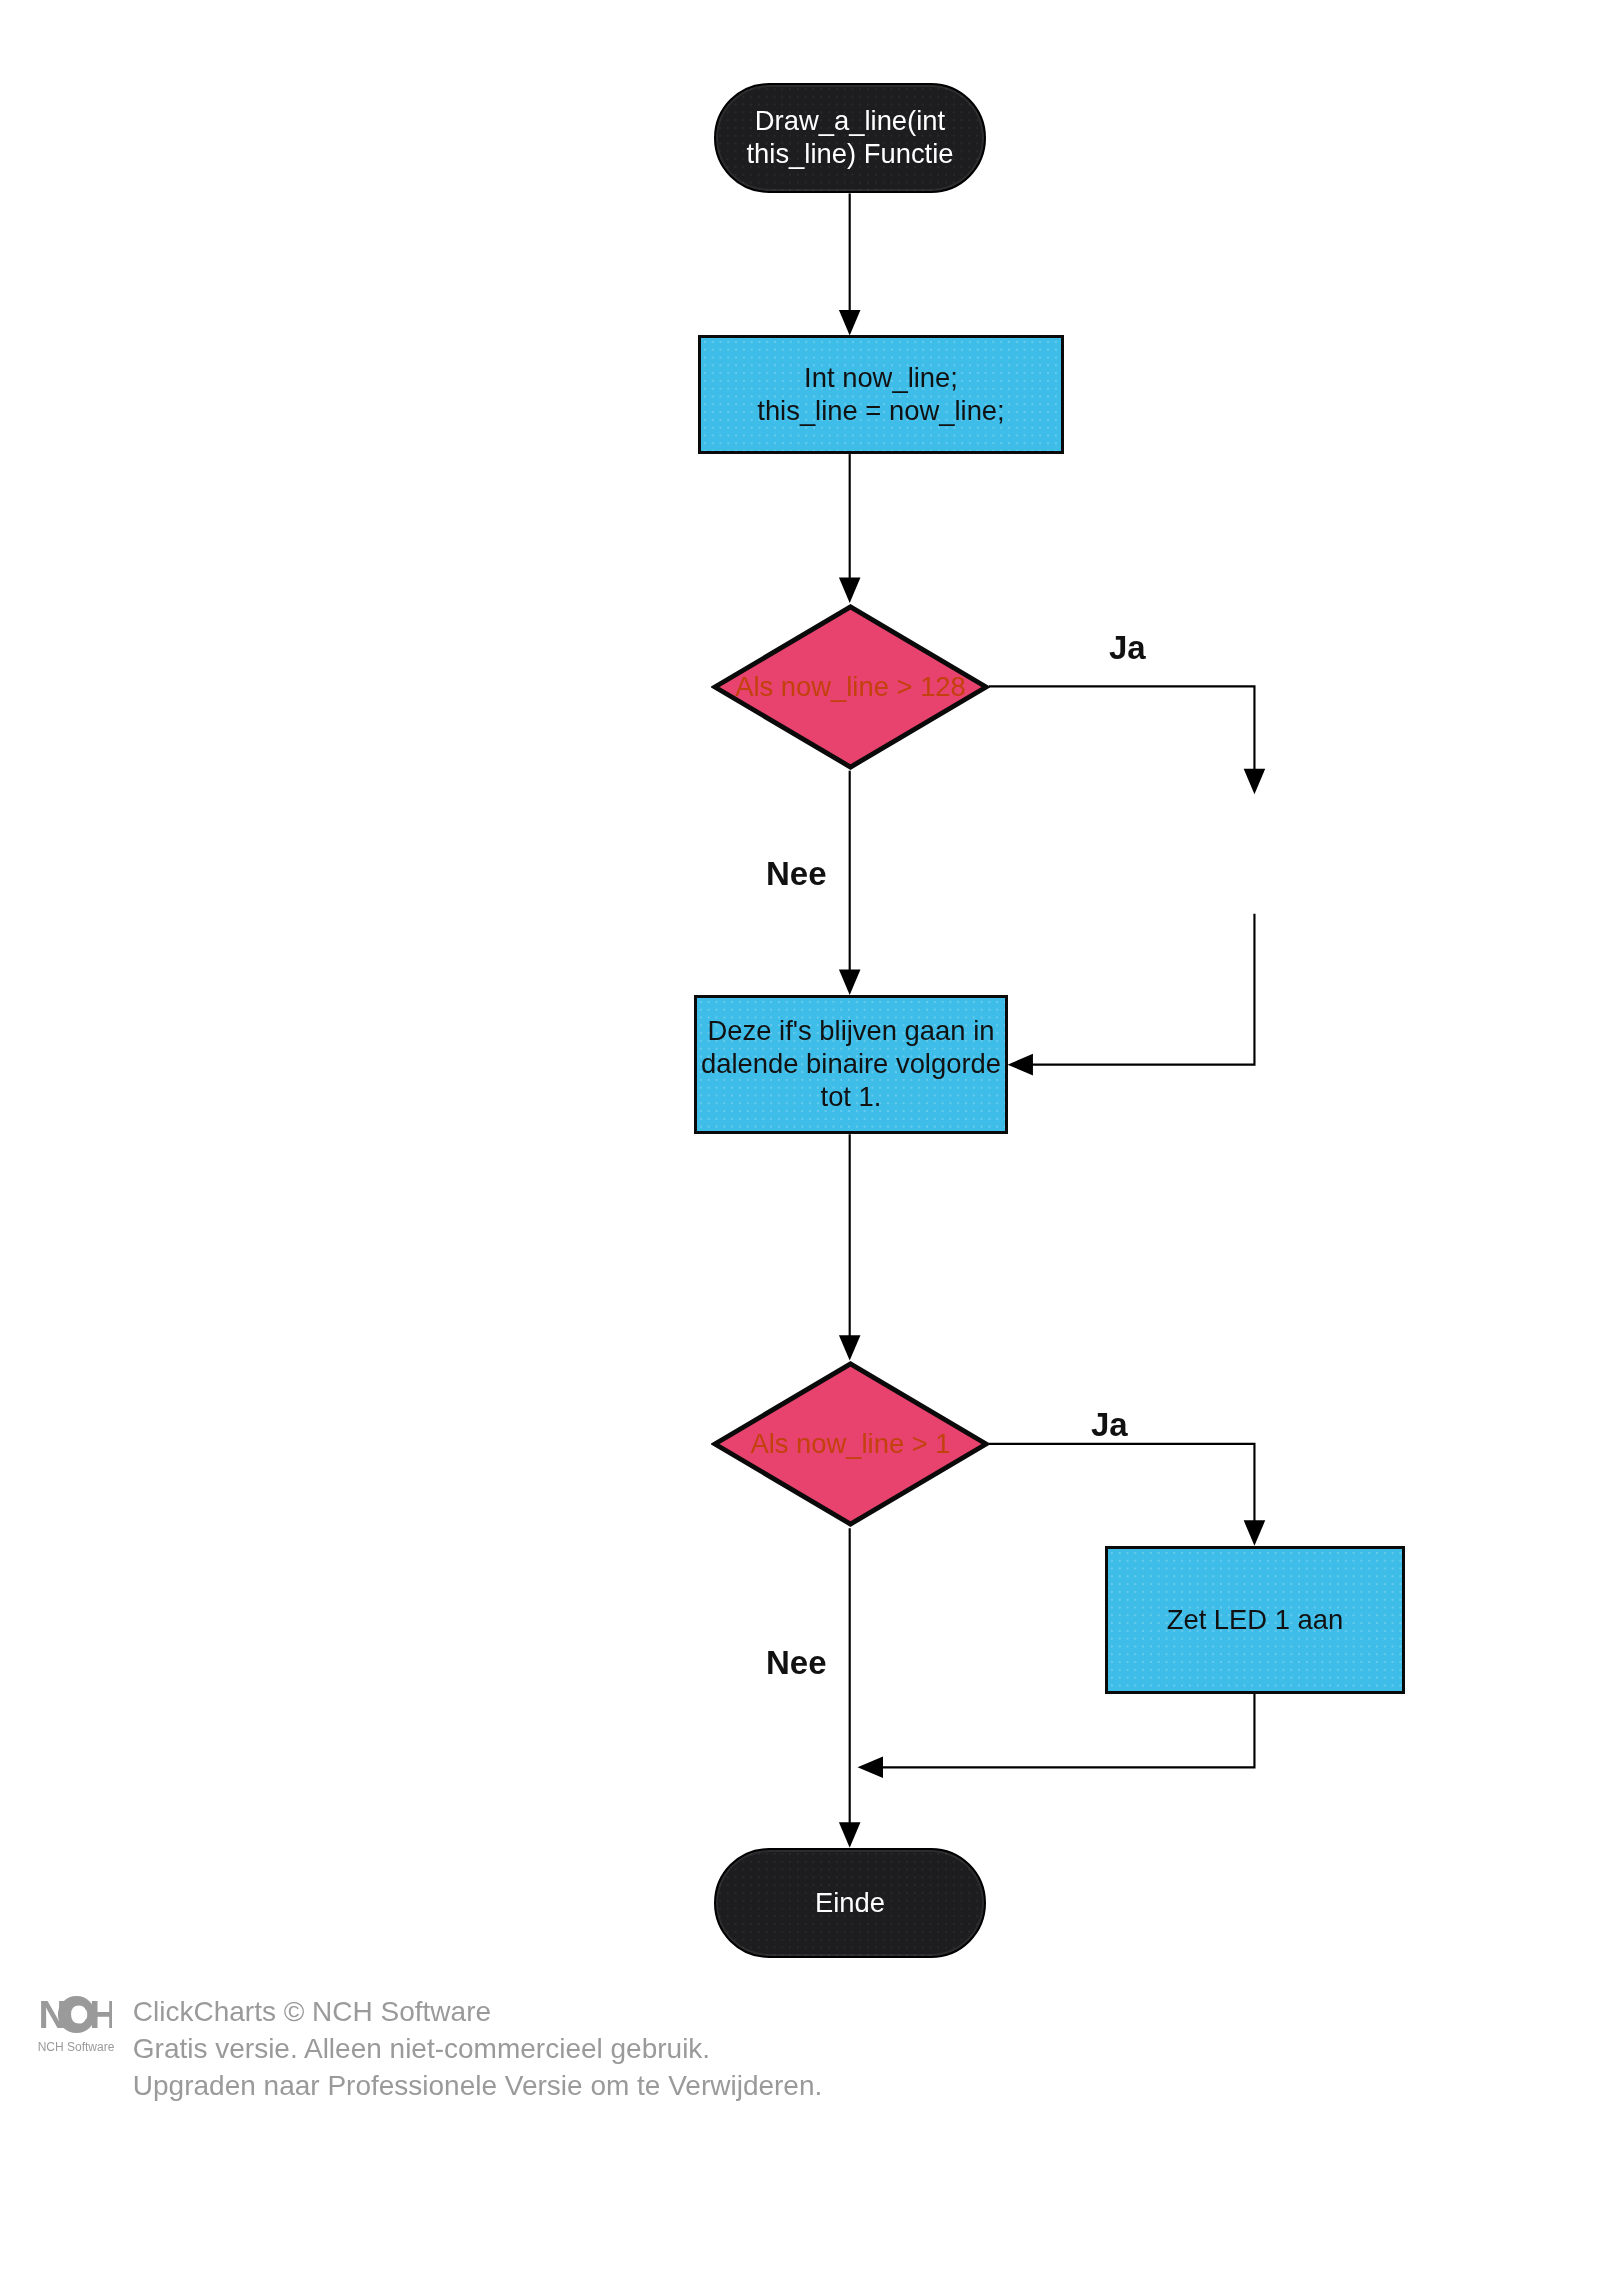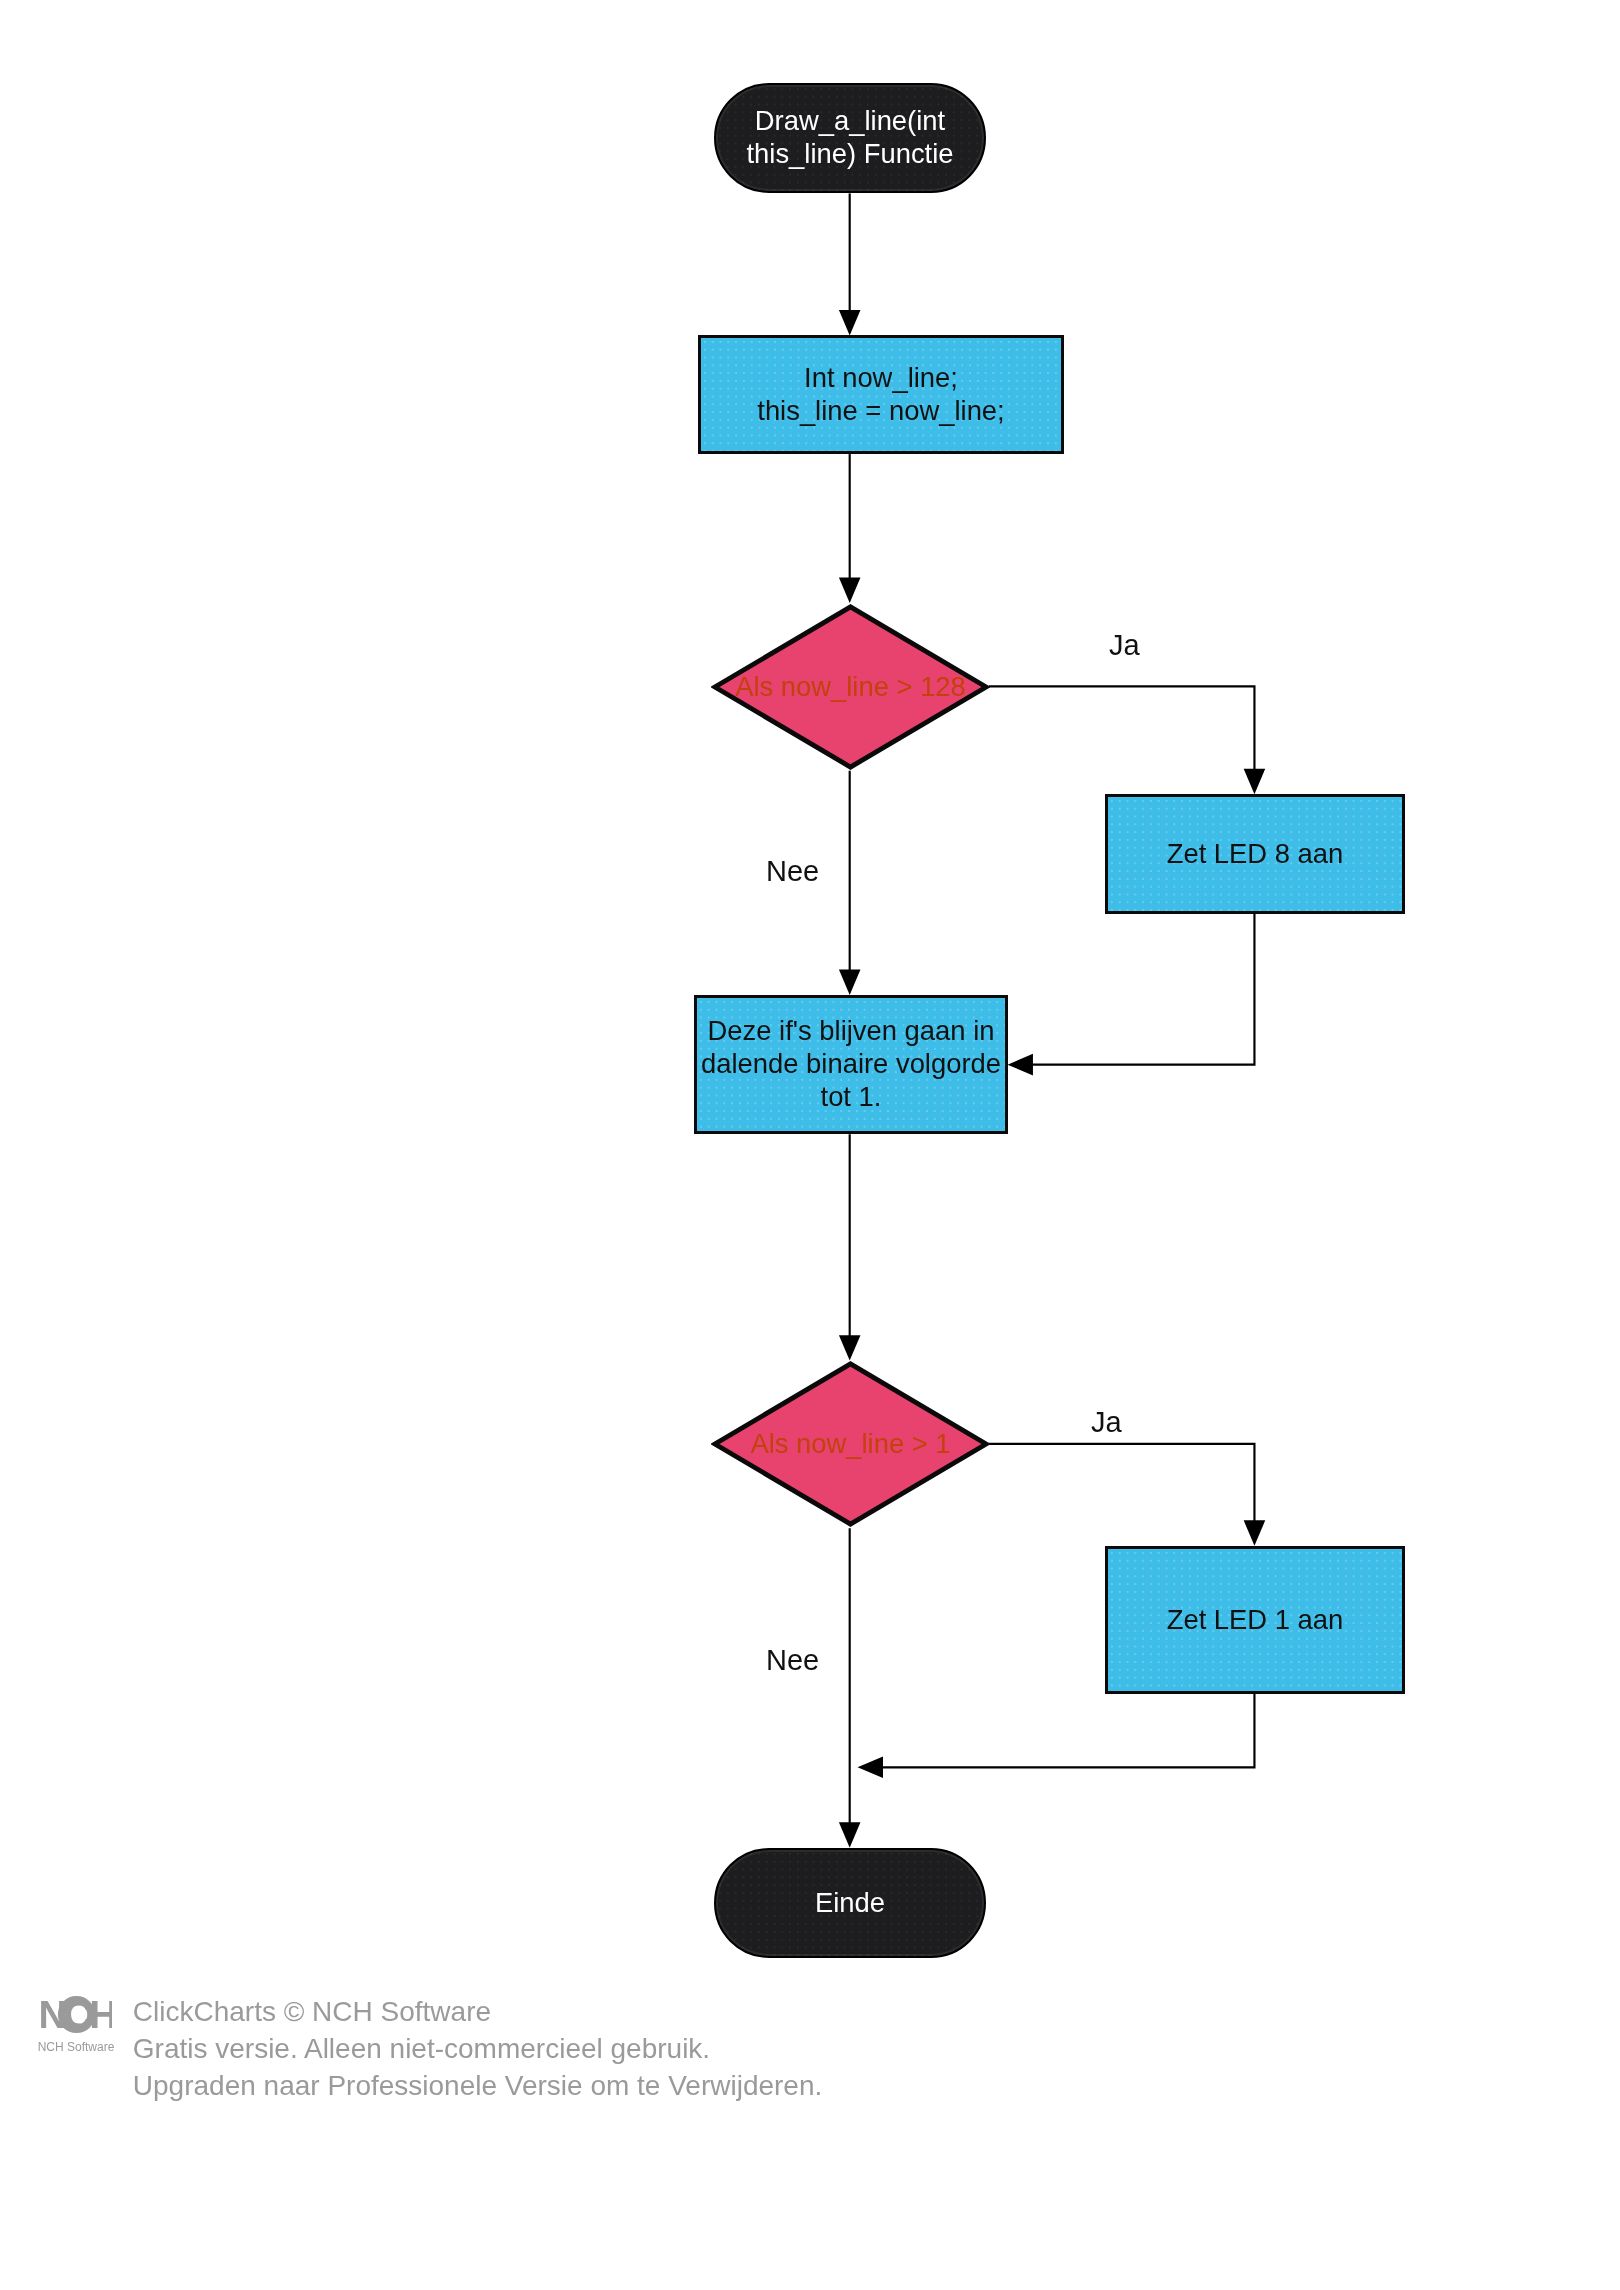--- a/index.html
+++ b/index.html
@@ -50,22 +50,22 @@
   .decision svg { position: absolute; left: 0; top: 0; width: 100%; height: 100%; }
   .decision polygon { fill: #e8436e; stroke: #0a0a0a; stroke-width: 5px; }
   .decision .label {
     position: absolute; inset: 0;
     display: flex; align-items: center; justify-content: center;
     color: #c2410c;
   }
 
   .edge-label {
     position: absolute;
-    font-size: 29px;
-    font-weight: normal;
+    font-size: 33px;
+    font-weight: bold;
     color: #111111;
   }
 
   .watermark {
     position: absolute;
     left: 37px;
     top: 1993px;
     display: flex;
     align-items: flex-start;
     color: #9a9a9a;
@@ -138,23 +138,20 @@
 this_line = now_line;</span>
   </div>
 
   <div class="node decision" style="left:711px; top:603px; width:279px; height:168px;">
     <svg viewBox="0 0 285 171" preserveAspectRatio="none">
       <polygon points="142.5,4 281,85.5 142.5,167 4,85.5"></polygon>
     </svg>
     <span class="label">Als now_line &gt; 128</span>
   </div>
 
-  <div class="node process" style="left:1105px; top:794px; width:300px; height:120px;">
-    <span>Zet LED 8 aan</span>
-  </div>
 
   <div class="node process" style="left:694px; top:995px; width:314px; height:139px;">
     <span>Deze if's blijven gaan in
 dalende binaire volgorde
 tot 1.</span>
   </div>
 
   <div class="node decision" style="left:711px; top:1360px; width:279px; height:168px;">
     <svg viewBox="0 0 285 171" preserveAspectRatio="none">
       <polygon points="142.5,4 281,85.5 142.5,167 4,85.5"></polygon>

